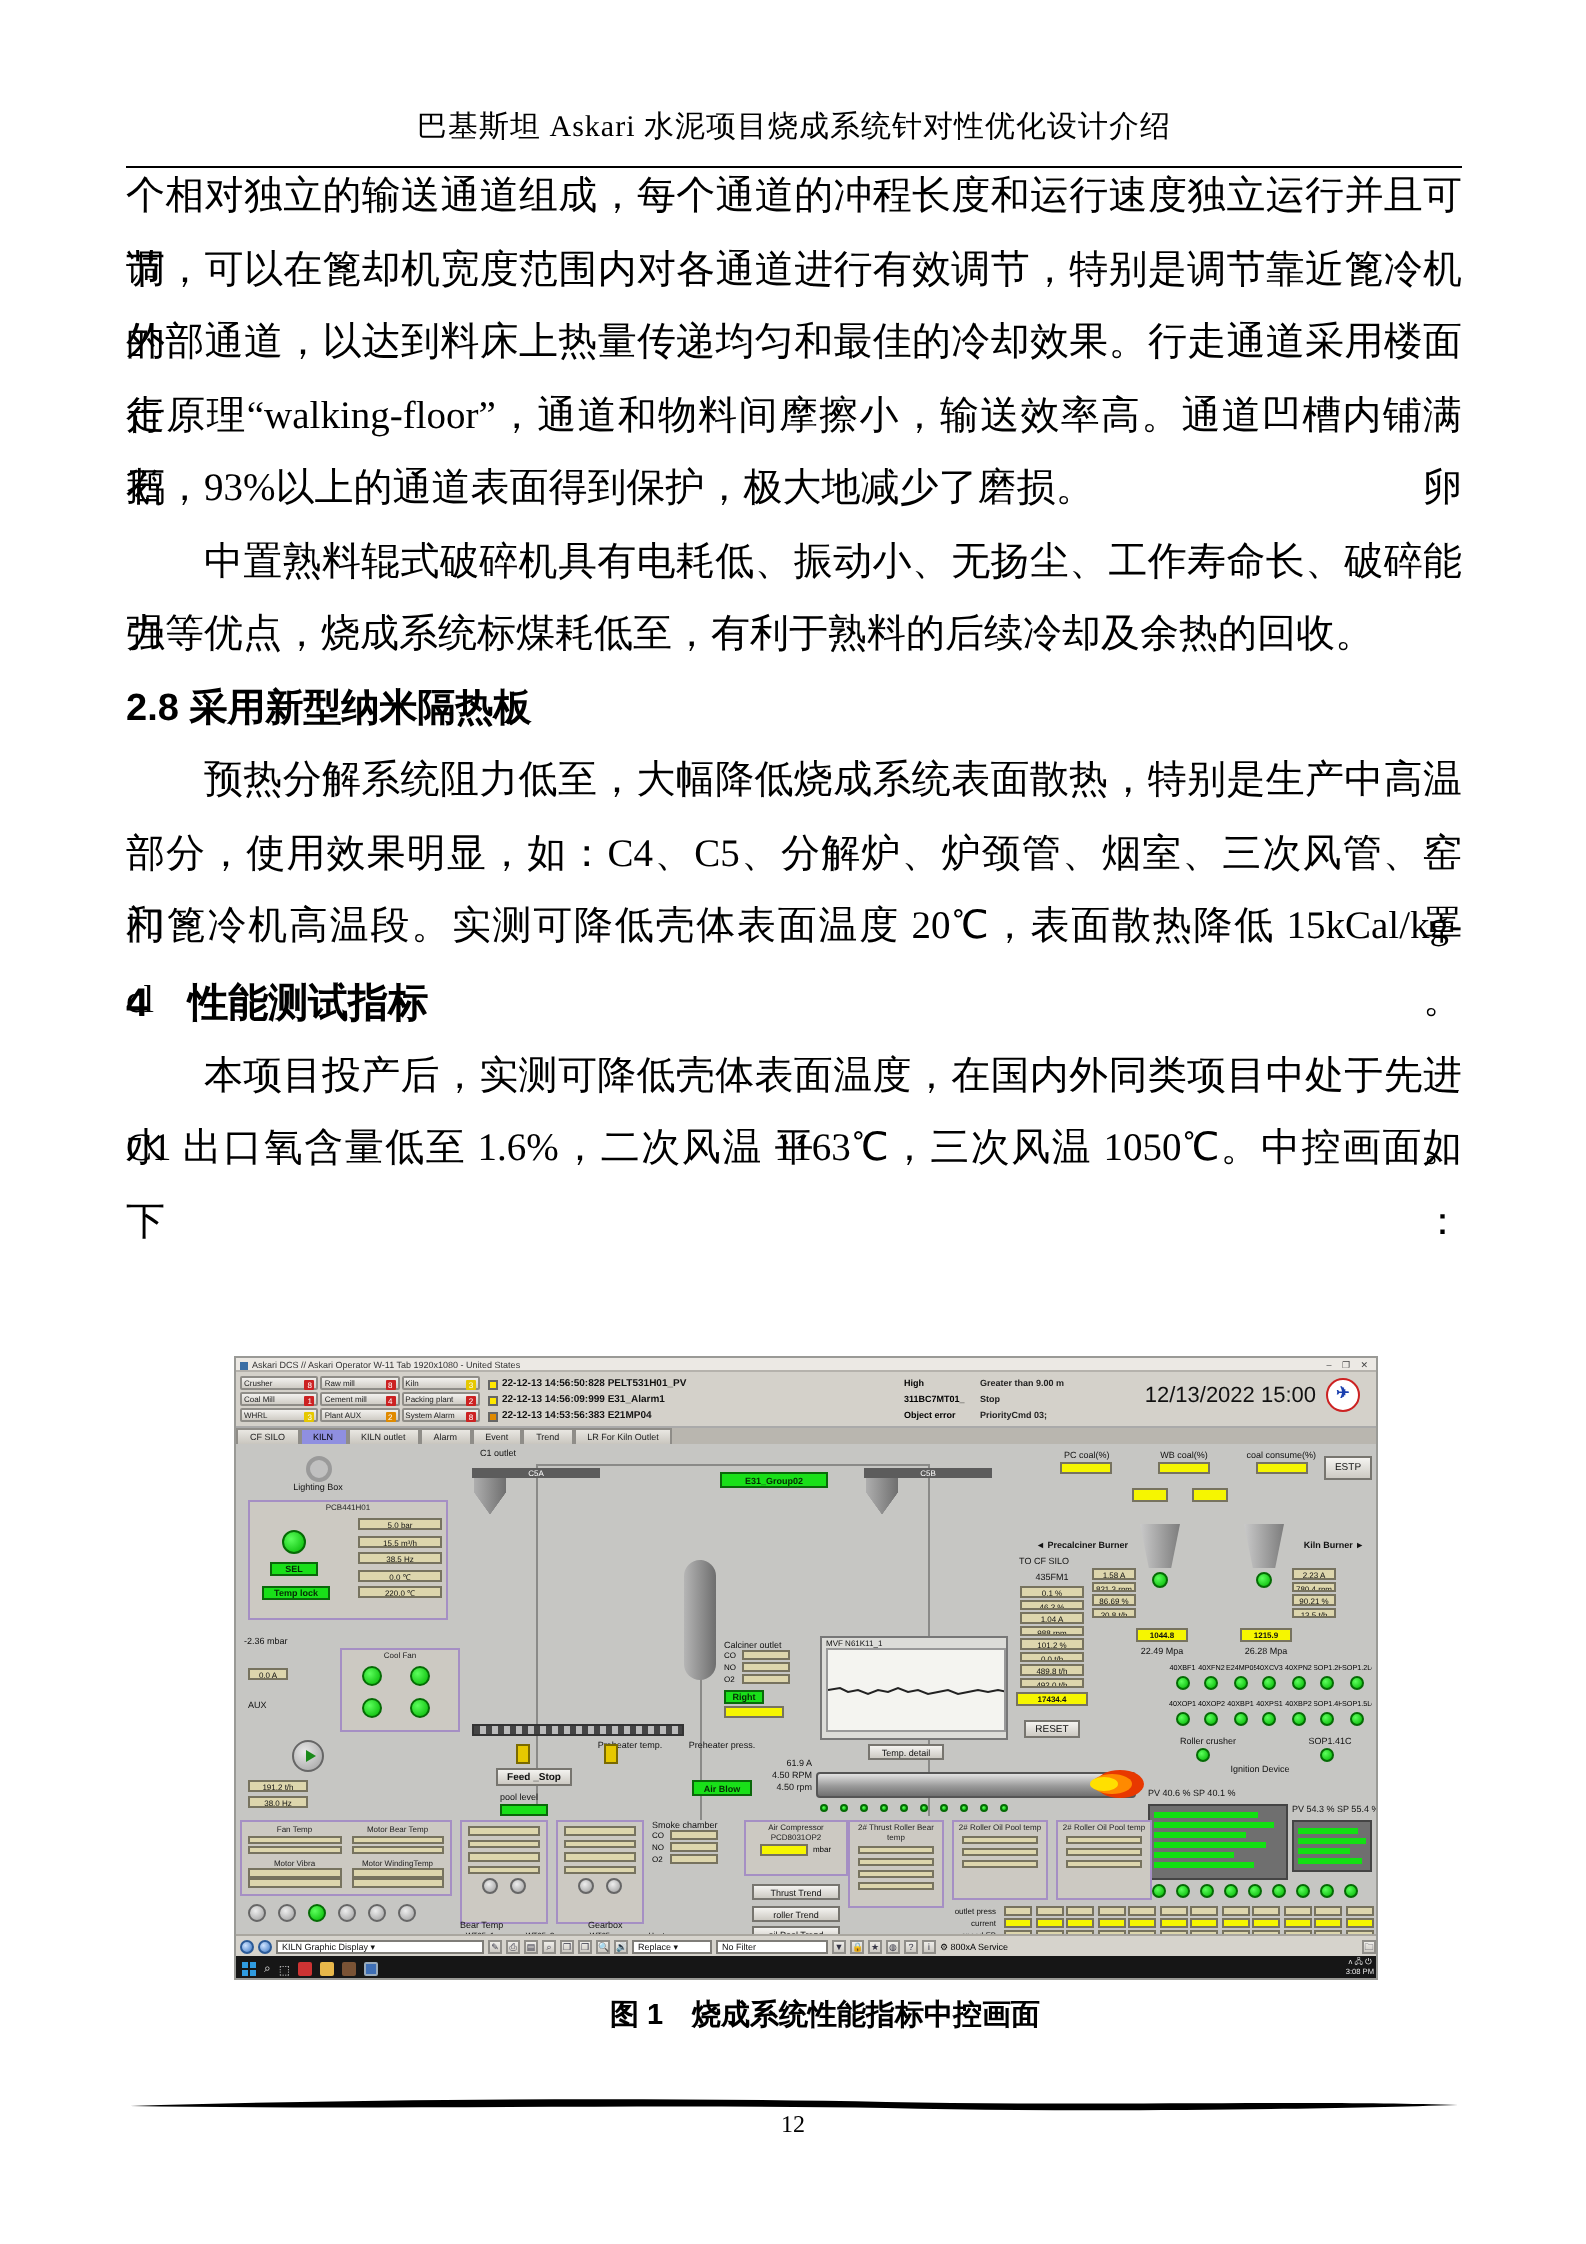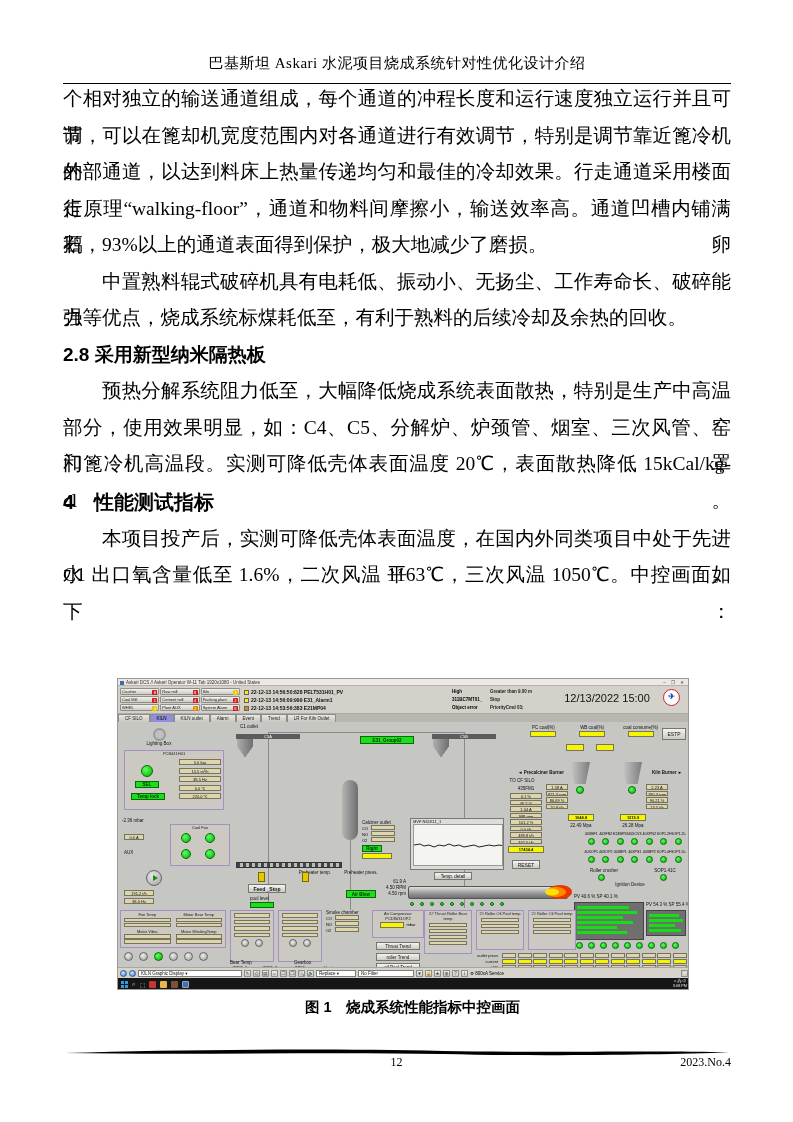--- a/index.html
+++ b/index.html
@@ -42,21 +42,21 @@
             font-size:4px; line-height:6px; display:flex; justify-content:space-between; padding:0 1px; color:#222; }
   .navbtn .badge { width:5px; height:5px; margin-top:0.5px; color:#fff; font-size:4px; line-height:5px; text-align:center; border-radius:0.5px; }
   .alarms { position:absolute; left:126px; top:2px; width:205px; }
   .alarm-row { display:flex; align-items:center; height:8px; }
   .alarm-sq { width:5px; height:5px; border:0.5px solid #666; margin-right:2px; background:#ffe800; }
   .alarm-txt { font-size:5px; font-weight:bold; color:#111; white-space:nowrap; }
   .status { position:absolute; left:334px; top:2px; width:110px; }
   .status-row { display:flex; height:8px; line-height:8px; }
   .status-k { width:38px; font-weight:bold; font-size:4.5px; }
   .status-v { font-size:4.5px; font-weight:bold; color:#222; }
-  .datetime { position:absolute; left:438px; top:6px; width:102px; font-size:11px; text-align:center; color:#111; }
+  .datetime { position:absolute; left:438px; top:6px; width:102px; font-size:11px; text-align:right; color:#111; }
   .logo { position:absolute; left:545px; top:3px; width:17px; height:17px; border-radius:50%;
           background:#fff; border:1.5px solid #cc2222; color:#1a3fae; font-size:8px; line-height:14px; text-align:center; font-weight:bold; }
 
   .dcs-tabs { position:absolute; top:35px; left:0; width:100%; height:8px; background:#b9b6af; display:flex; }
   .tab { height:8px; line-height:8px; padding:0 6px; font-size:4.5px; background:linear-gradient(#e9e7e2,#c9c6bf);
          border:0.5px solid #8f8d88; border-bottom:none; color:#222; white-space:nowrap; }
   .tab.active { background:#8f8fe0; color:#000; }
 
   .mimic { position:absolute; top:43px; left:0; width:572px; height:245px; background:#c6c6c3; overflow:hidden; }
 
@@ -800,14 +800,13 @@
       </span>
     </div>
   </div>
 
   <div class="caption">图 1　烧成系统性能指标中控画面</div>
 
   <svg class="footer-line" width="668" height="10">
     <path d="M2,5 C120,1.5 260,0.5 380,3 C480,5 600,2 666,4.5 C600,6.5 480,8.5 380,6 C260,4 120,7 2,5 Z" fill="#000"></path>
   </svg>
   <div class="page-num">12</div>
-  <div class="issue">2023.No.4</div>
 </div>
 
 </body></html>

